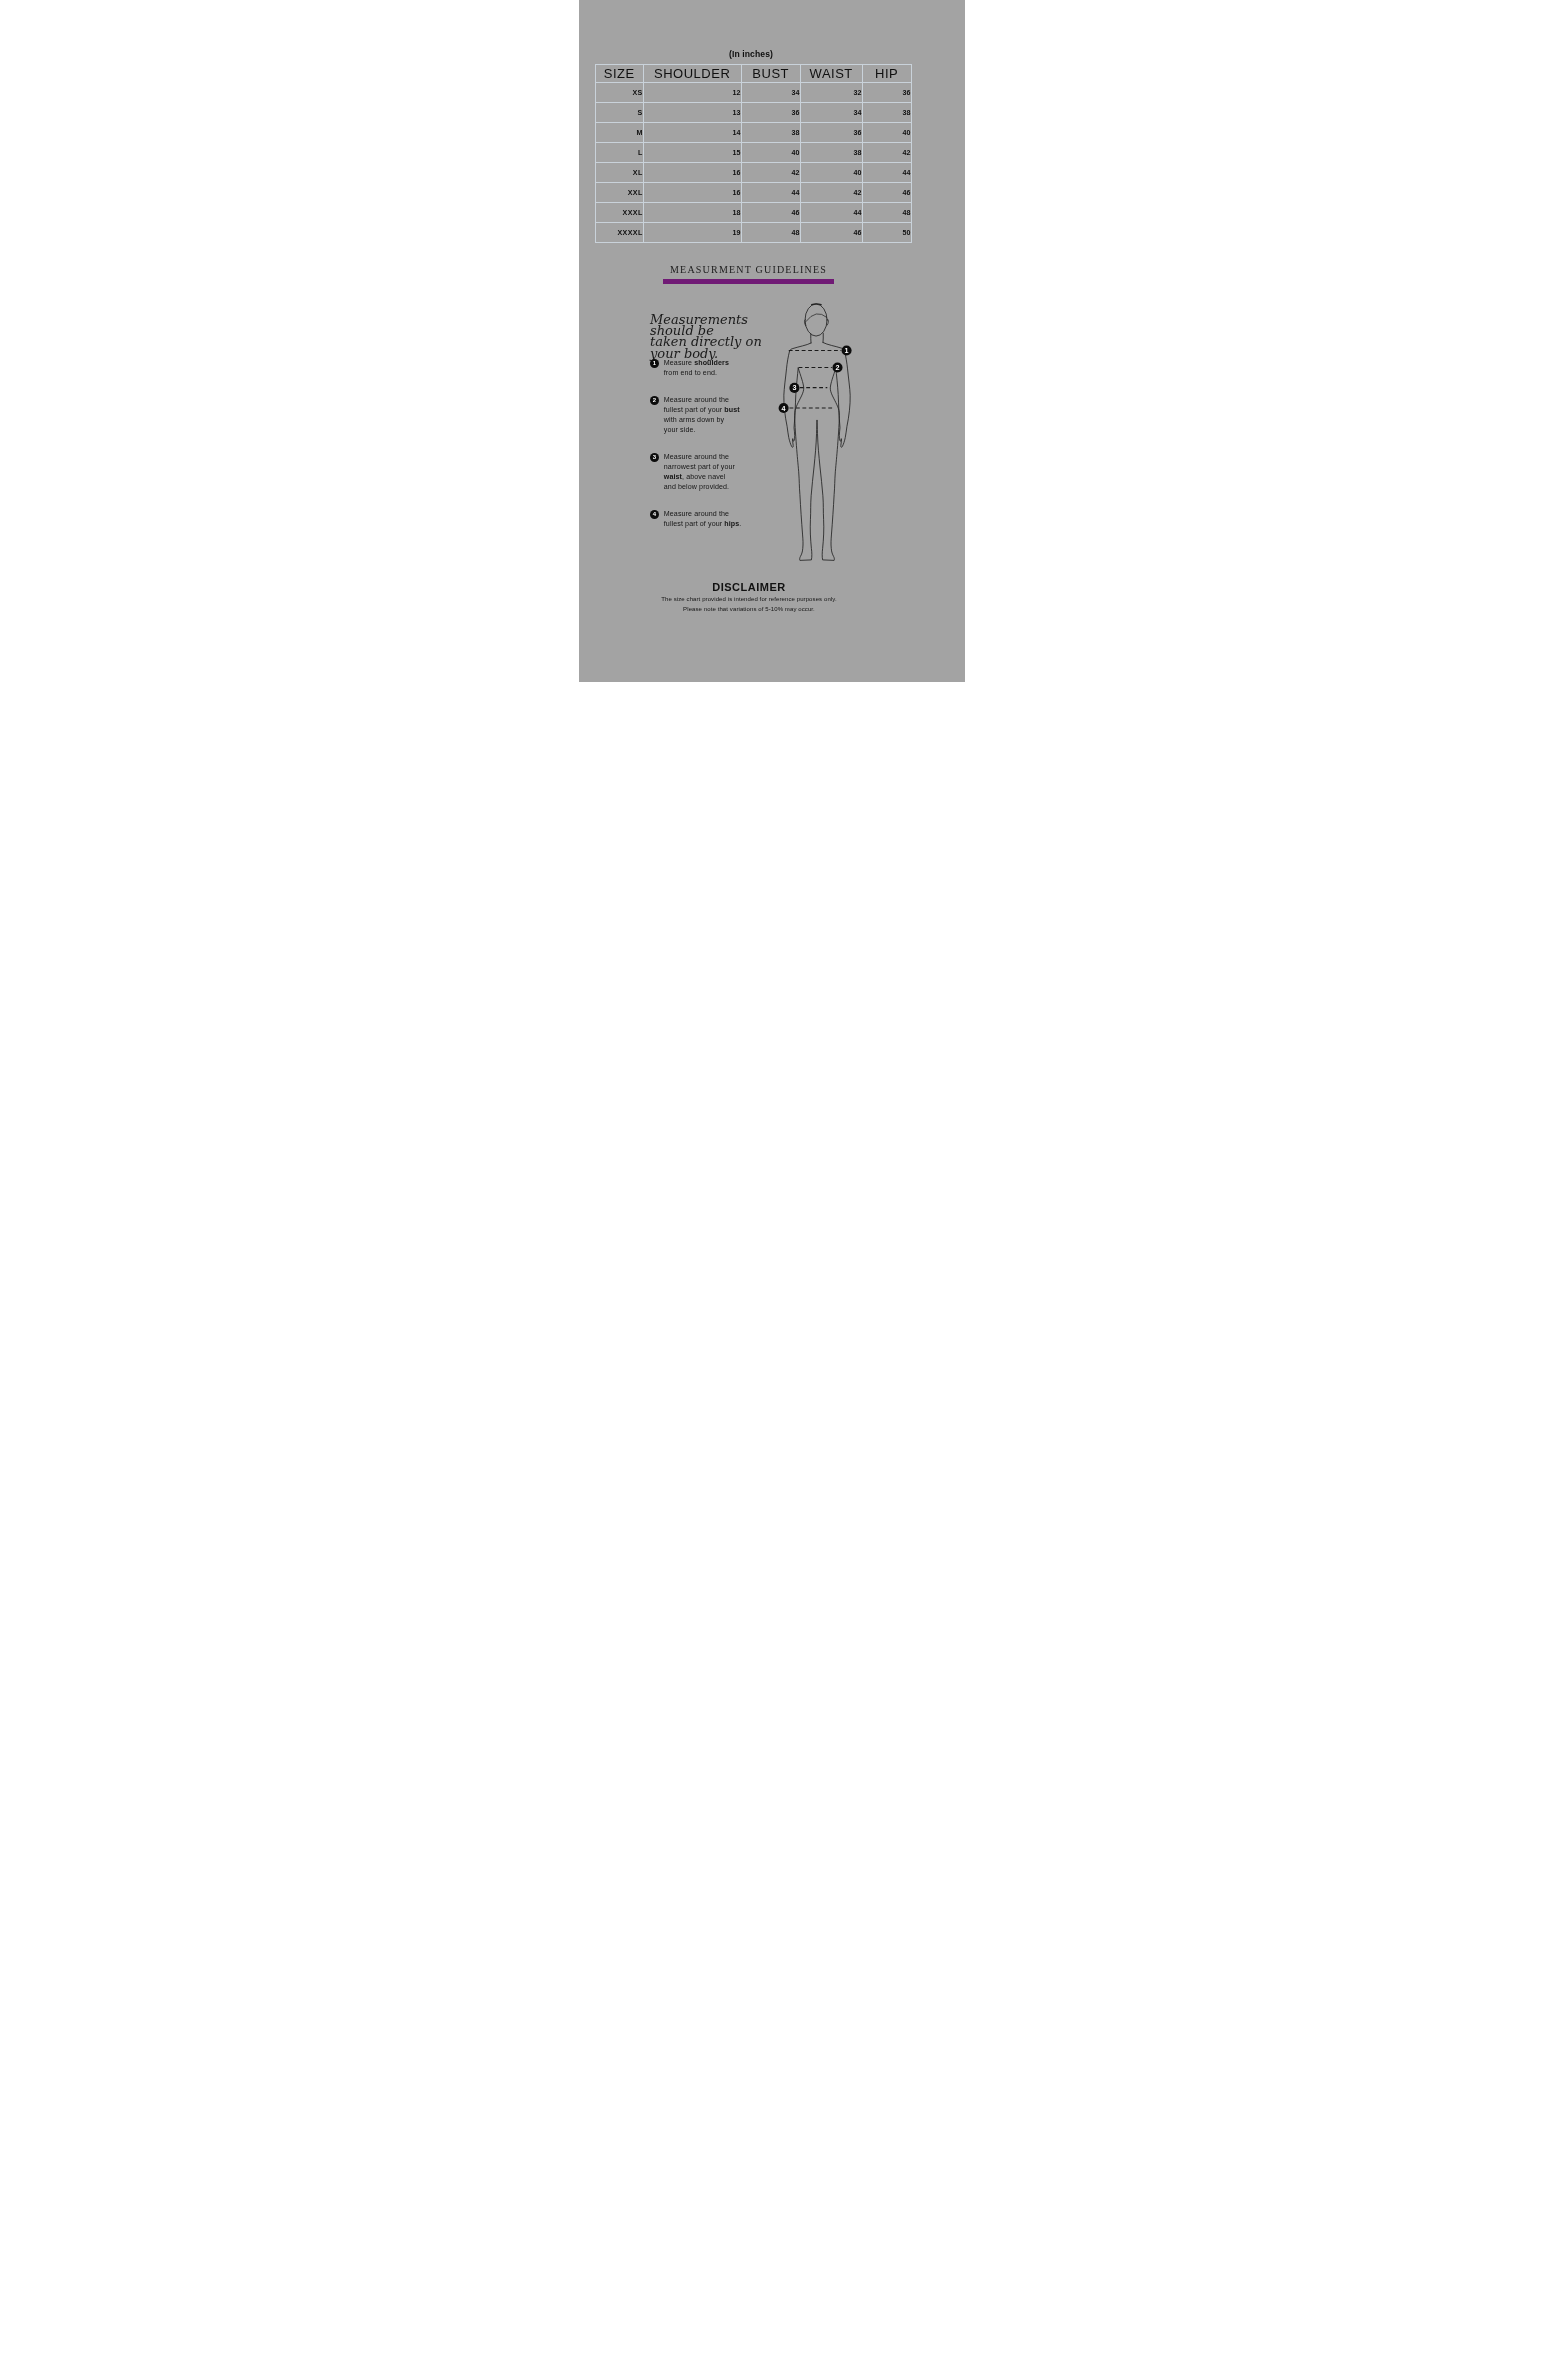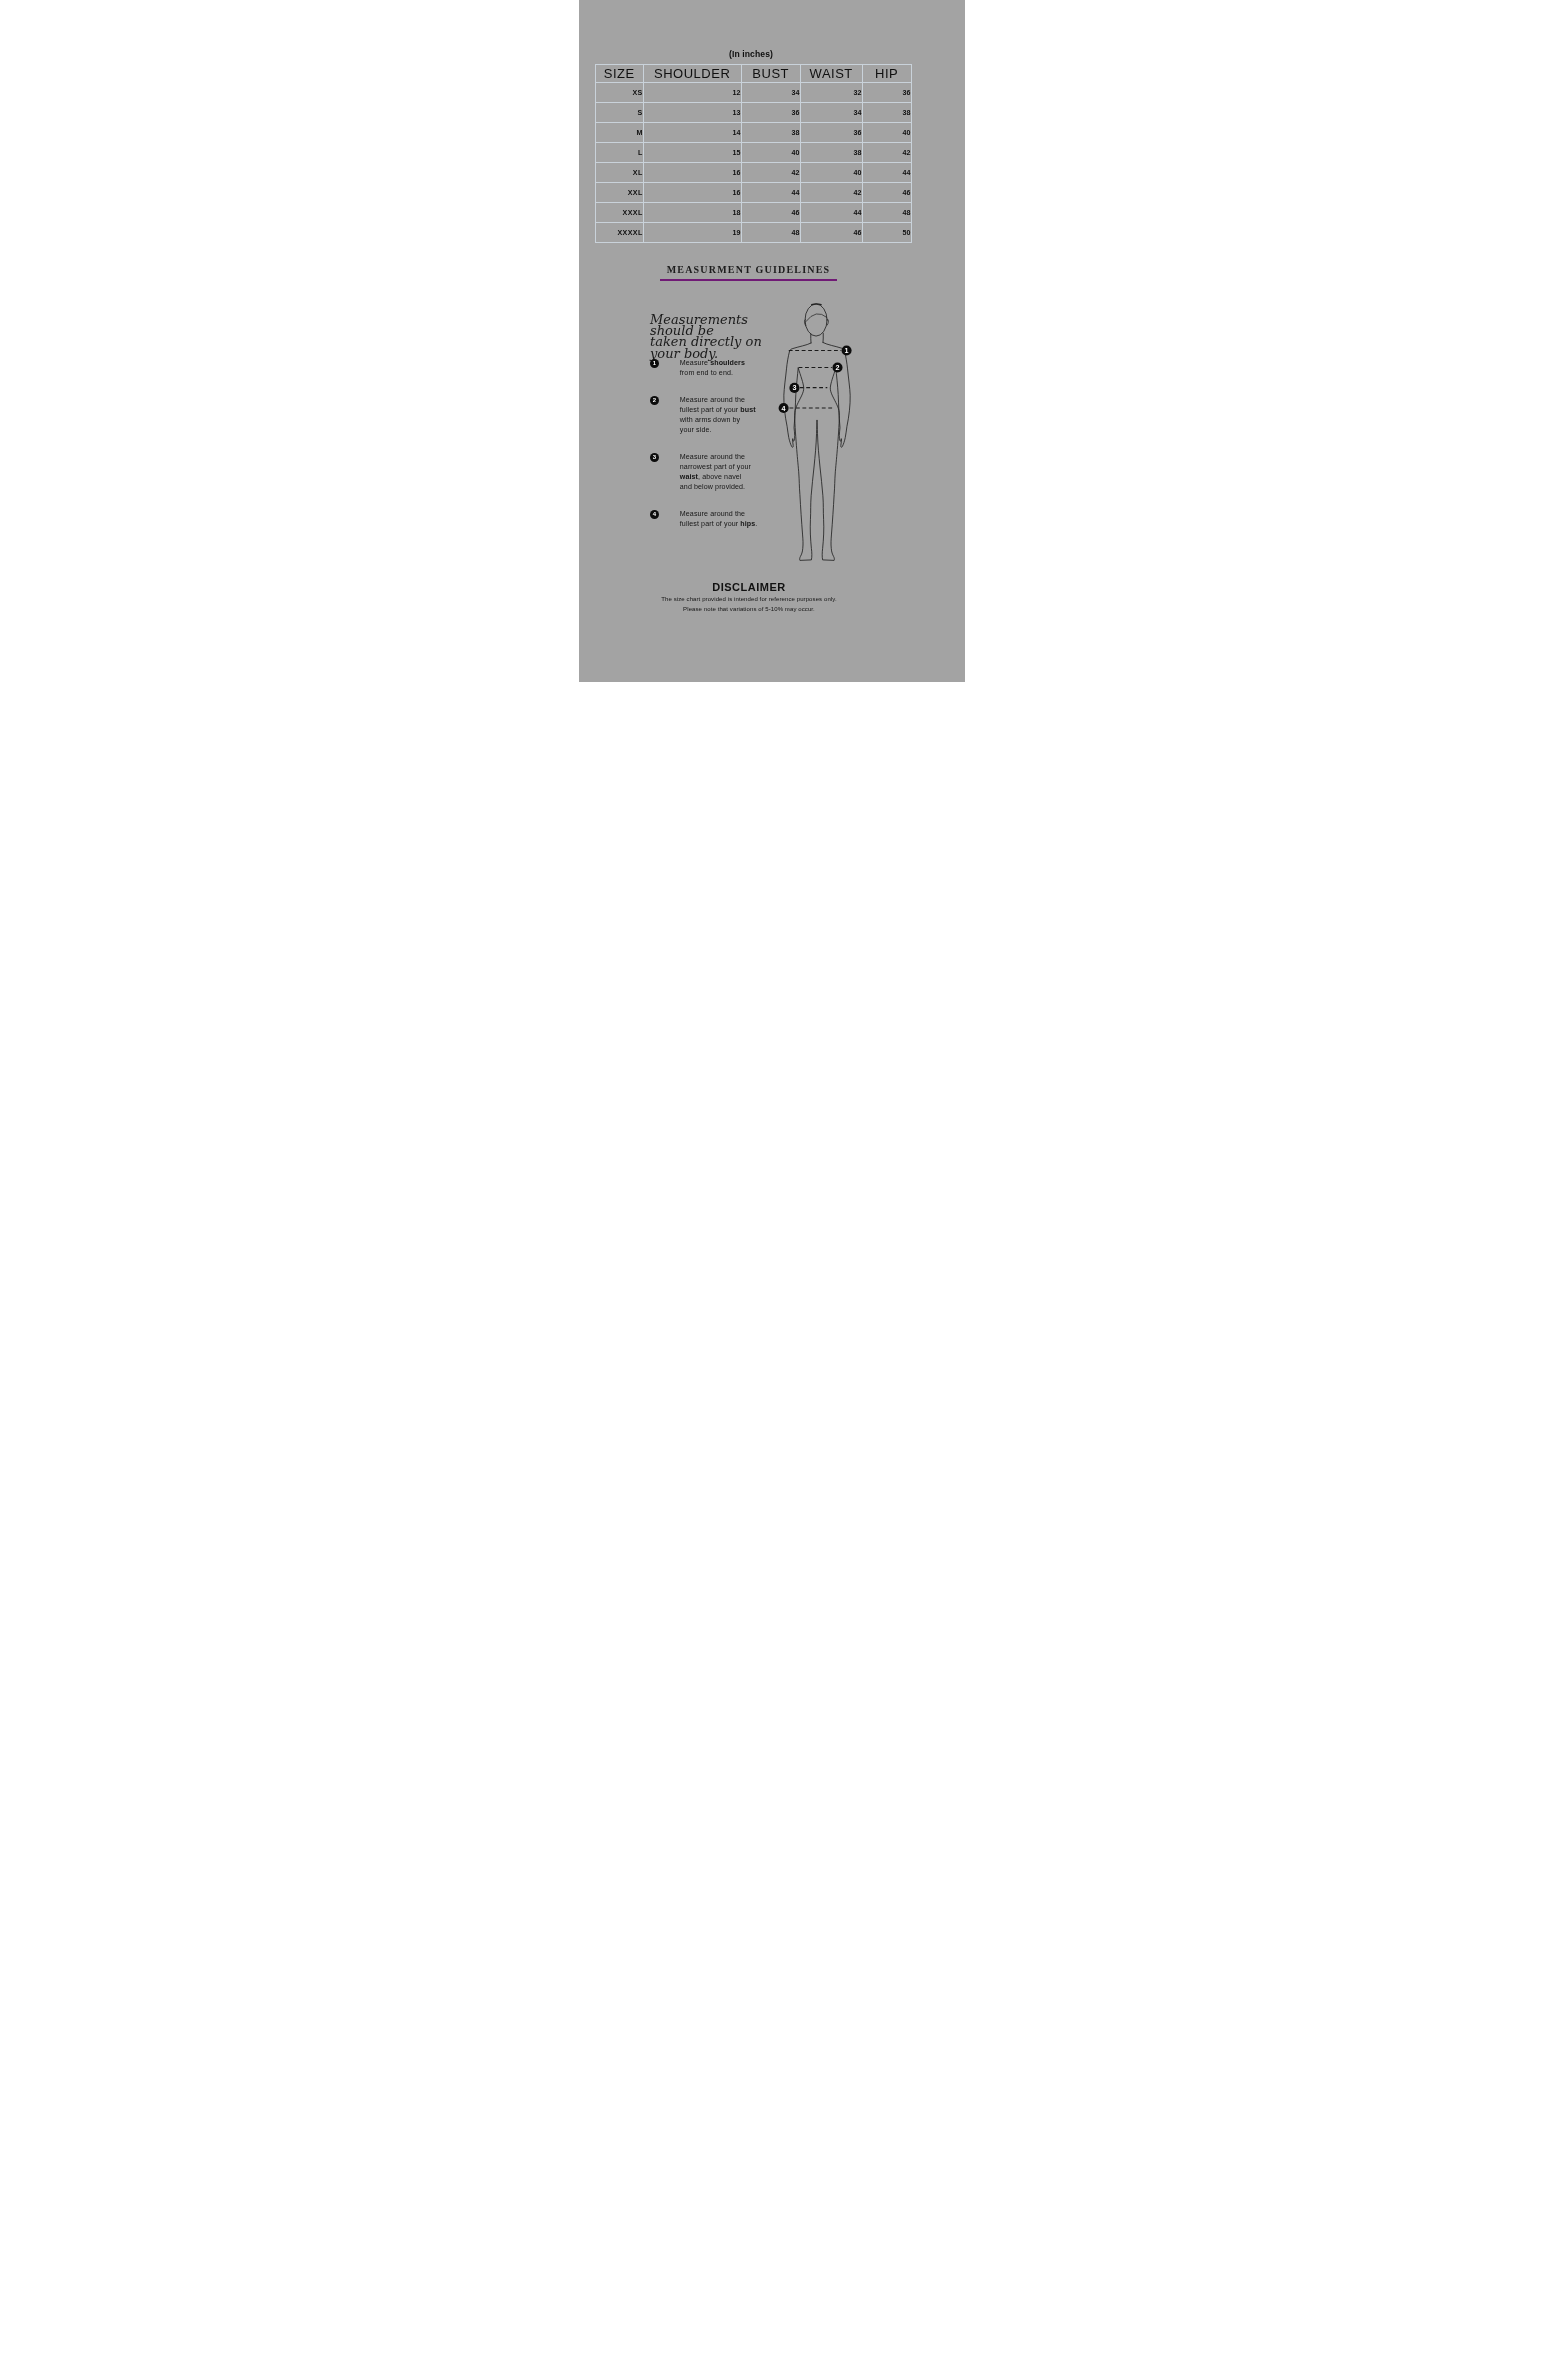--- a/index.html
+++ b/index.html
@@ -23,35 +23,35 @@
   }
   table.size-chart th { height:17px; font-size:13px; font-weight:500; letter-spacing:0.5px; }
   table.size-chart td { height:19px; font-size:7.1px; font-weight:700; letter-spacing:0.2px;text-align:right; }
   table.size-chart td.size-cell { font-weight:600; letter-spacing:0.4px; }
   
   .guidelines-heading {
     position:absolute; left:0; top:264px; width:339px; text-align:center;
   }
   .guidelines-heading span {
     display:inline-block; font-family:"Liberation Serif", serif;
-    font-size:10px; font-weight:700; letter-spacing:1.2px; color:#1d1d1d;
-    padding:0 6.7px 4.3px 6.7px; border-bottom:2px solid #701a75;
+    font-size:10px; font-weight:400; letter-spacing:1.2px; color:#1d1d1d;
+    padding:0 6.7px 4.3px 6.7px; border-bottom:5px solid #701a75;
   }
   .intro {
     position:absolute; left:71px; top:314px; width:133px;
     font-family:"DejaVu Serif", serif; font-style:italic;
     font-size:13px; line-height:11.2px; color:#1b1b1b;
   }
   .g-item { position:absolute; left:71px; width:131px; display:flex; gap:4.8px; }
   .g-item .bullet {
     flex:none; width:9px; height:9px; border-radius:50%;
     background:#0c0c0c; color:#ffffff; font-size:6px; font-weight:700;
     display:flex; align-items:center; justify-content:center; margin-top:0.5px;
   }
-  .g-item .g-text { font-size:7.1px; line-height:10px; letter-spacing:0.1px; color:#161616;margin-left:16px; }
+  .g-item .g-text { font-size:7.1px; line-height:10px; letter-spacing:0.1px; color:#161616; }
   .g-item .g-text b { font-weight:700; }
   .g-item-1 { top:358px; } .g-item-2 { top:395px; }
   .g-item-3 { top:452px; } .g-item-4 { top:509px; }
   
   .figure-wrap { position:absolute; left:196px; top:301px; width:79px; }
   .figure-wrap svg { display:block; width:100%; height:auto; }
   
   .disclaimer-heading {
     position:absolute; left:0; top:581px; width:340px; text-align:center;
     font-size:11px; font-weight:700; letter-spacing:0.5px; color:#111111;

